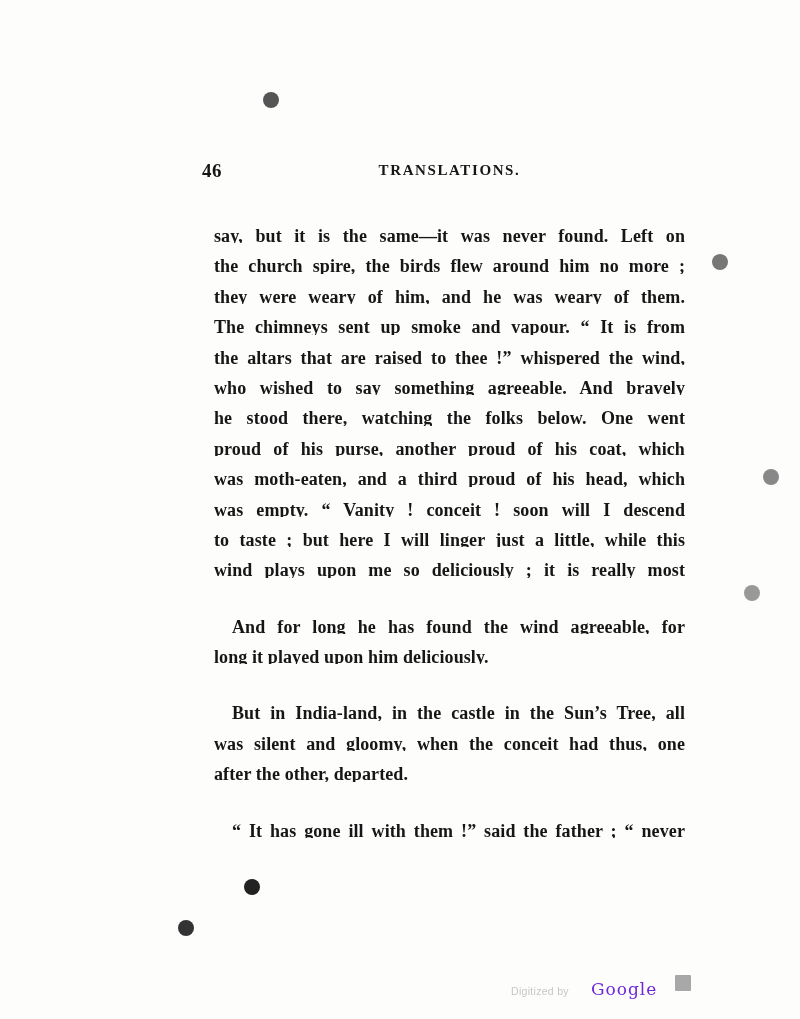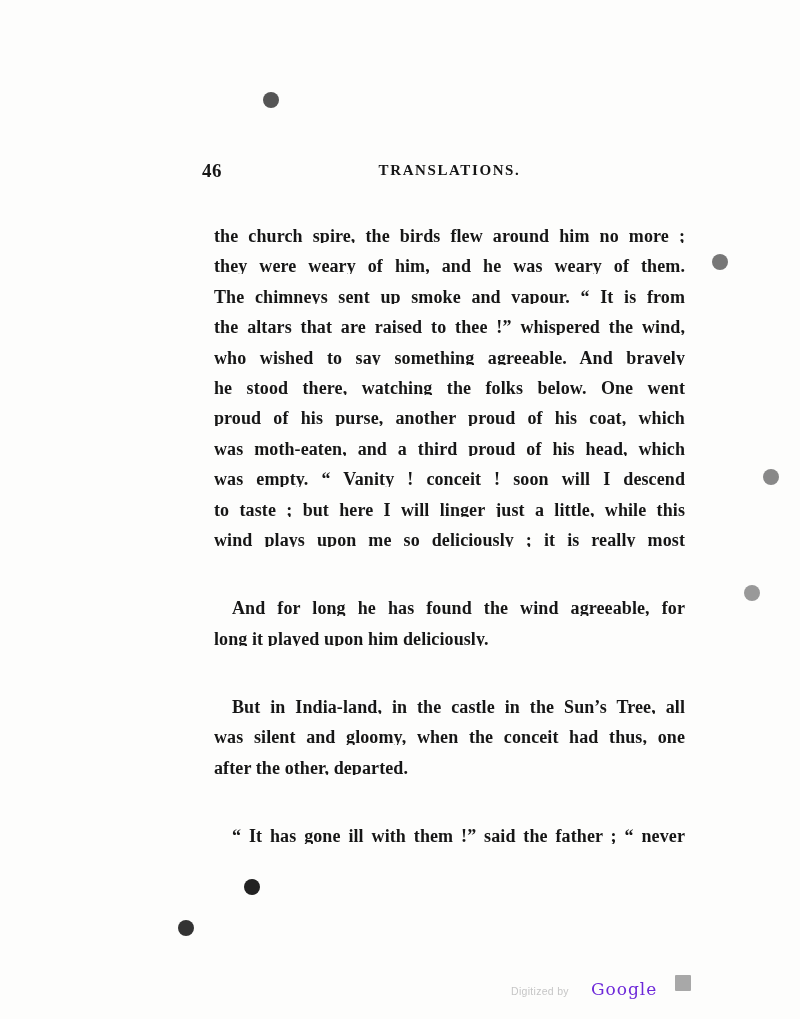--- a/index.html
+++ b/index.html
@@ -43,21 +43,21 @@
   .text-block {
     position: absolute;
     top: 189px;
     left: 182px;
     width: 519px;
     font-size: 18px;
     font-weight: bold;
     line-height: 30.4px;
     letter-spacing: 0.1px;
   }
-  .paragraph + .paragraph { margin-top: 22px; }
+  .paragraph + .paragraph { margin-top: 10px; }
   .line {
     text-align: justify;
     text-align-last: justify;
     height: 30.4px;
     overflow: hidden;
   }
   .line.last { text-align-last: left; }
   .line.indent { text-indent: 18px; }
   .watermark {
     position: absolute;
@@ -97,20 +97,21 @@
 
 <div class="page">
 
   <header class="page-header">
     <span class="page-number">46</span>
     <span class="running-title">TRANSLATIONS.</span>
   </header>
 
   <main class="text-block" id="text-block">
       <div class="paragraph">
+        <div class="line">say, but it is the same—it was never found. Left on</div>
         <div class="line">the church spire, the birds flew around him no more ;</div>
         <div class="line">they were weary of him, and he was weary of them.</div>
         <div class="line">The chimneys sent up smoke and vapour. “ It is from</div>
         <div class="line">the altars that are raised to thee !” whispered the wind,</div>
         <div class="line">who wished to say something agreeable. And bravely</div>
         <div class="line">he stood there, watching the folks below. One went</div>
         <div class="line">proud of his purse, another proud of his coat, which</div>
         <div class="line">was moth-eaten, and a third proud of his head, which</div>
         <div class="line">was empty. “ Vanity ! conceit ! soon will I descend</div>
         <div class="line">to taste ; but here I will linger just a little, while this</div>

